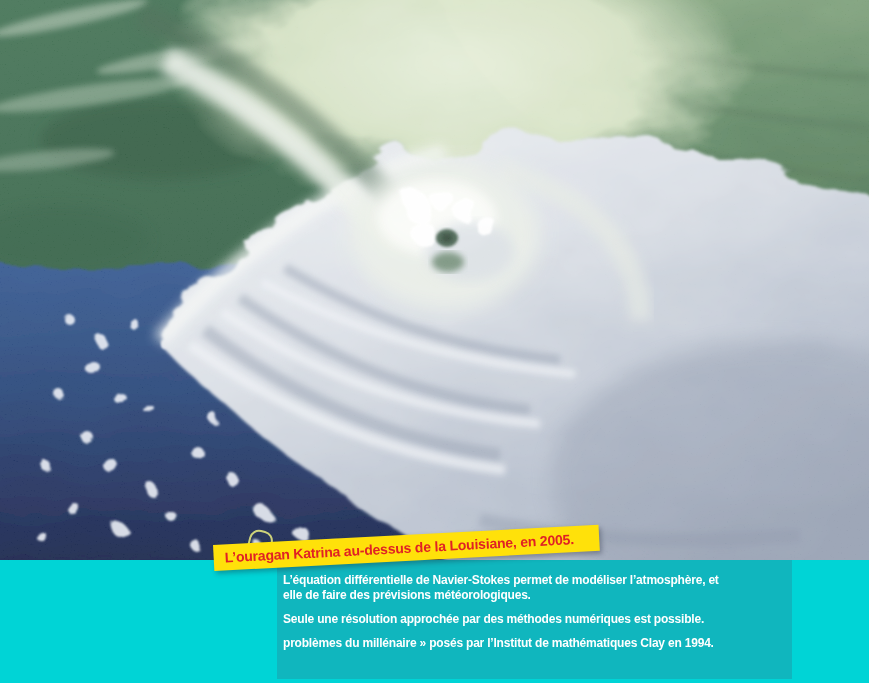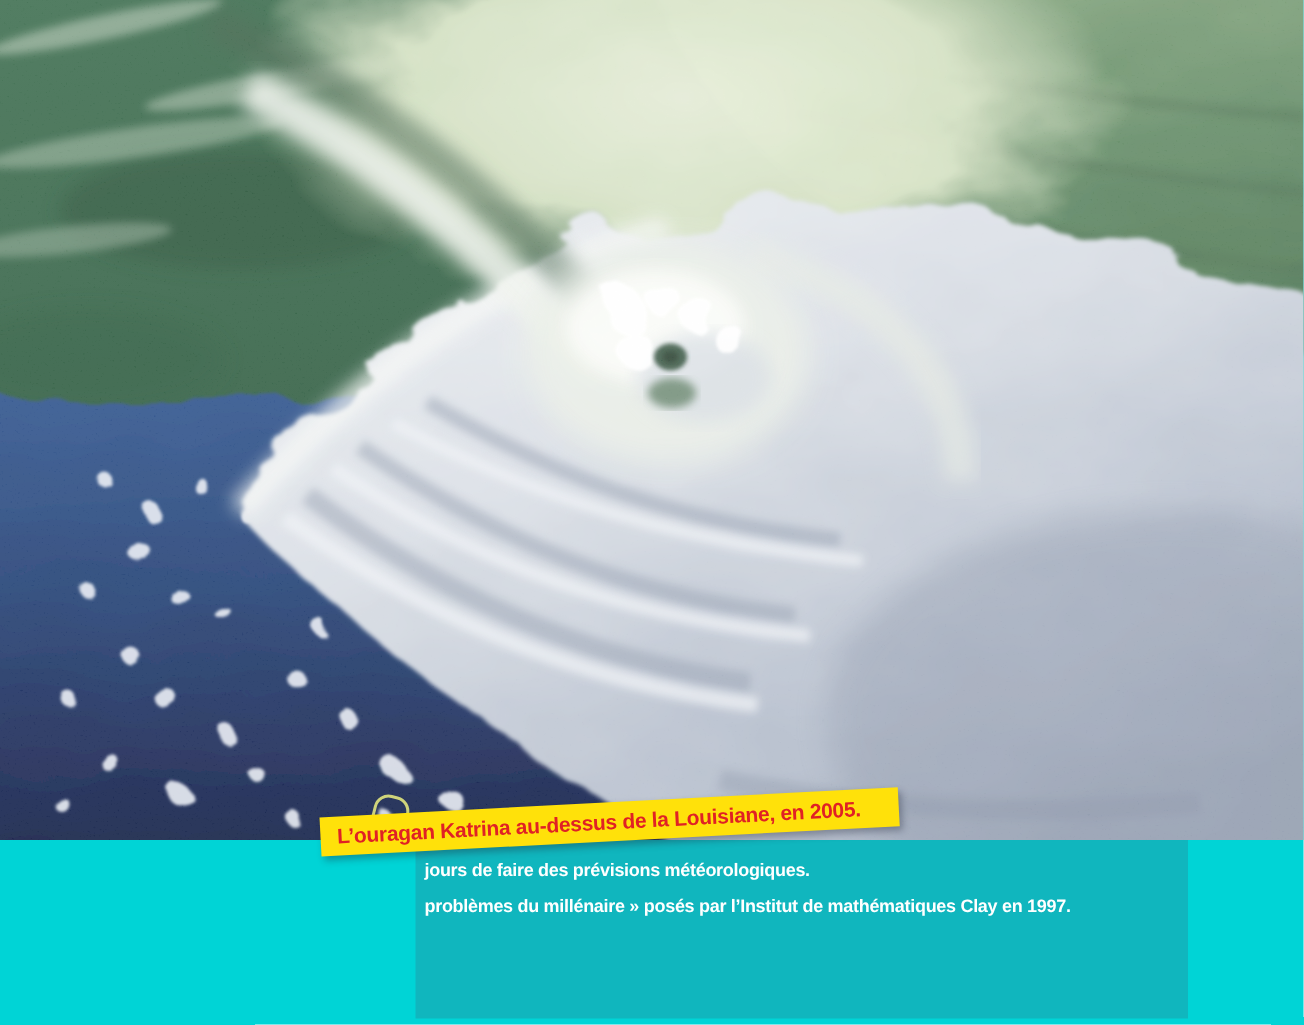--- a/index.html
+++ b/index.html
@@ -214,21 +214,25 @@
 
   <div class="ribbon-curl"></div>
 
   <div class="banner">
     <span class="caption">L’ouragan Katrina au-dessus de la Louisiane, en 2005.</span>
   </div>
 
   <div class="info-panel">
     <div class="info-box">
       <p>
-        <span class="ln">jours de faire des prévisions météorologiques.</span>
+        <span class="ln">L’équation différentielle de Navier-Stokes permet de modéliser l’atmosphère, et</span>
+        <span class="ln">elle de faire des prévisions météorologiques.</span>
       </p>
       <p>
-        <span class="ln">problèmes du millénaire » posés par l’Institut de mathématiques Clay en 1997.</span>
+        <span class="ln">Seule une résolution approchée par des méthodes numériques est possible.</span>
+      </p>
+      <p>
+        <span class="ln">problèmes du millénaire » posés par l’Institut de mathématiques Clay en 1994.</span>
       </p>
     </div>
   </div>
 
 </div>
 
 </body></html>

